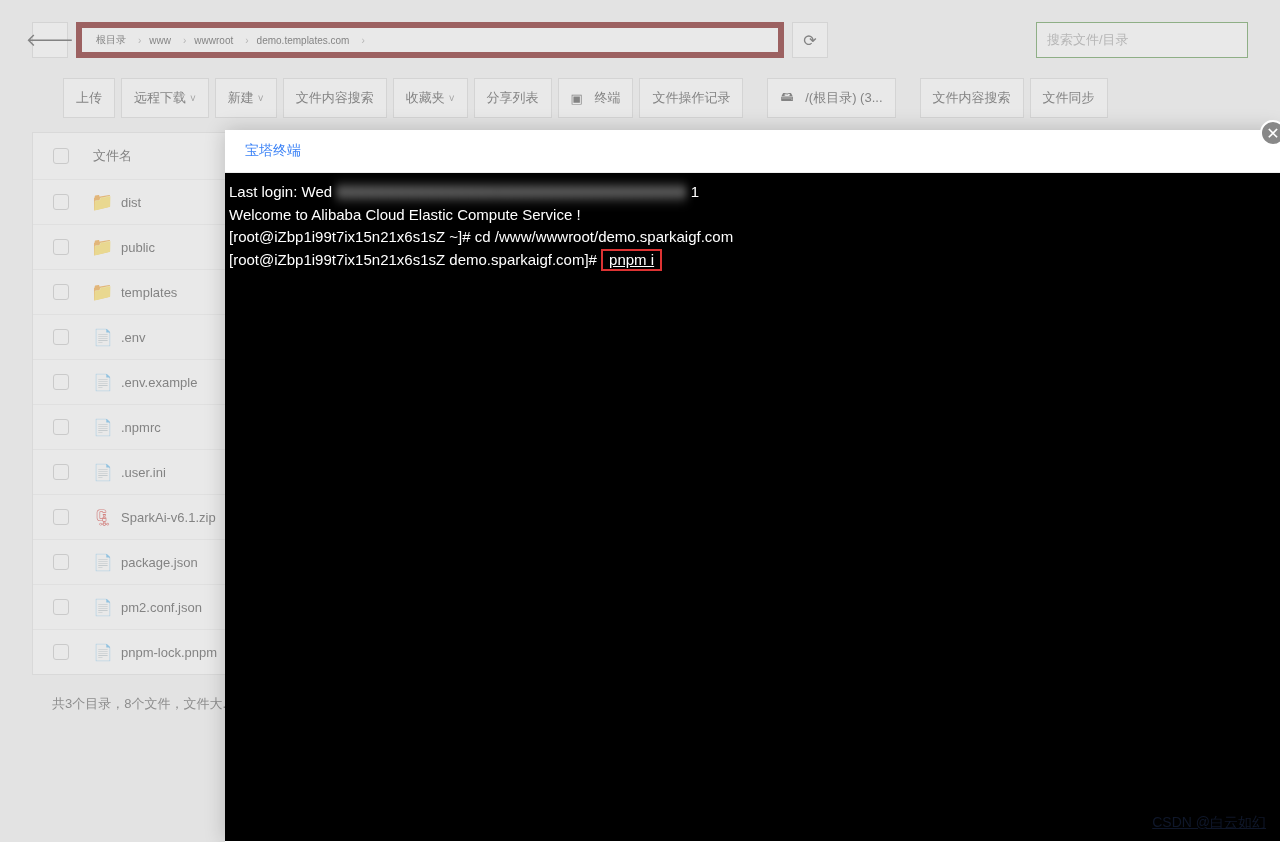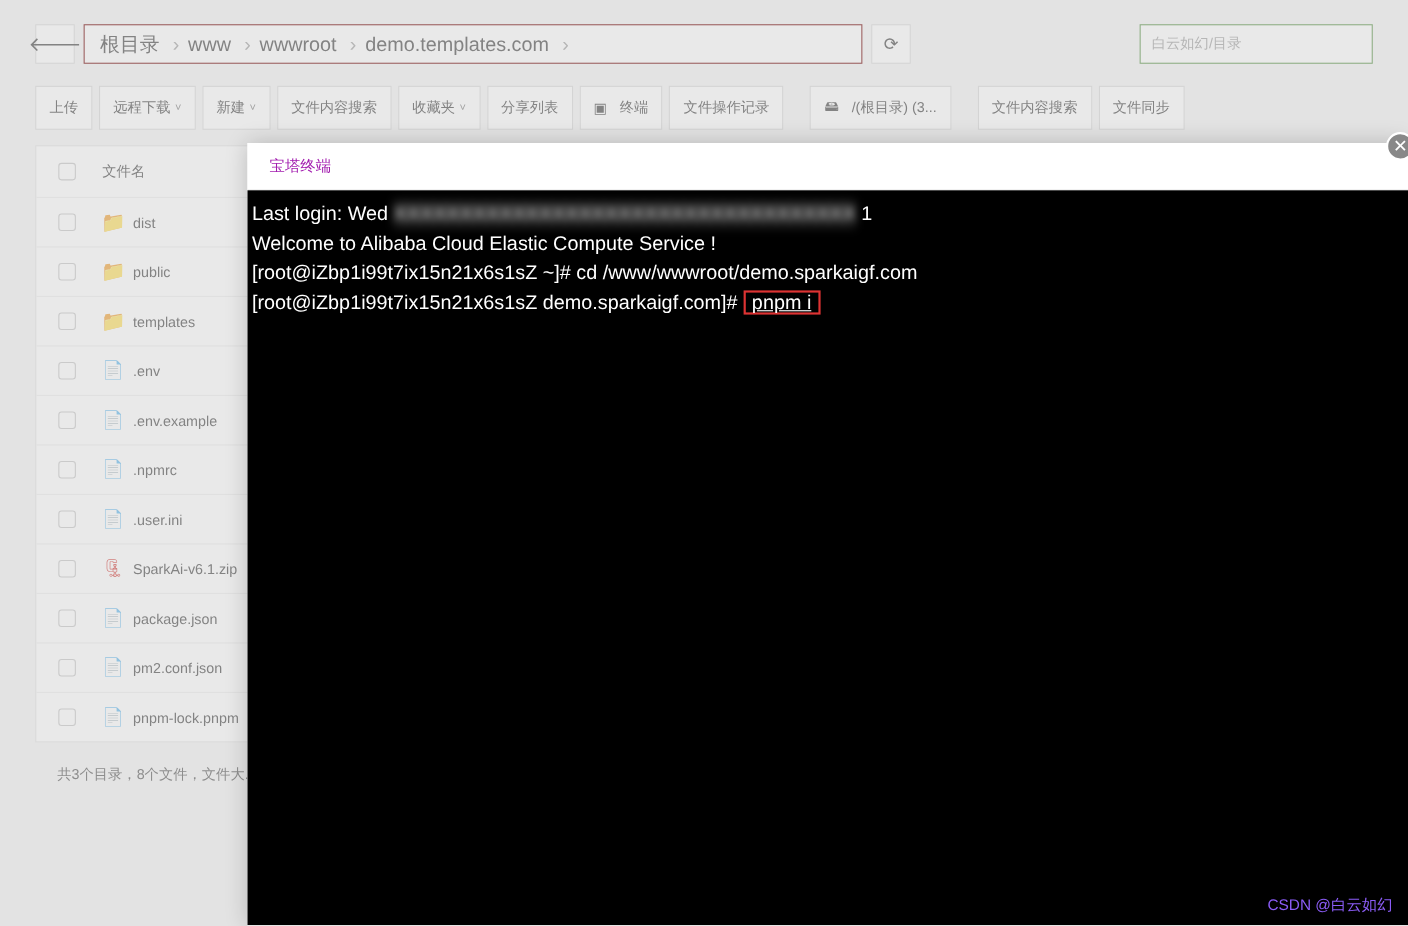--- a/index.html
+++ b/index.html
@@ -37,26 +37,26 @@
       display: flex;
       align-items: center;
       justify-content: center;
       cursor: pointer;
       font-size: 18px;
       color: #555;
     }
     .breadcrumb-path {
       flex: 0 0 708px;
       height: 36px;
-      border: 1px solid #7f1d1d;
+      border: 6px solid #7f1d1d;
       background: #fff;
       display: flex;
       align-items: center;
       padding: 0 14px;
-      font-size: 18px;
+      font-size: 10px;
       color: #555;
       text-align: right;
     }
     .breadcrumb-path span.crumb {
       margin-right: 4px;
     }
     .breadcrumb-path span.sep {
       color: #aaa;
       margin: 0 8px;
     }
@@ -82,20 +82,21 @@
       margin-left: 200px;
       display: flex;
       align-items: center;
       color: #aaa;
     }
     .toolbar {
       display: flex;
       gap: 6px;
       margin-bottom: 14px;
       font-size: 13px;
+      margin-left: 31px;
     }
     .tool-btn {
       border: 1px solid #ddd;
       background: #fff;
       padding: 8px 12px;
       color: #555;
       display: flex;
       align-items: center;
       gap: 4px;
       cursor: pointer;
@@ -168,21 +169,21 @@
       left: 225px;
       right: 0;
       bottom: 0;
       background: #fff;
       box-shadow: 0 0 20px rgba(0,0,0,0.2);
     }
     .modal-header {
       background: #fff;
       padding: 12px 20px;
       font-size: 14px;
-      color: #a21caf;
+      color: #3b82f6;
       border-bottom: 1px solid #eee;
     }
     .modal-close {
       position: absolute;
       top: -10px;
       right: -6px;
       width: 26px;
       height: 26px;
       border-radius: 50%;
       background: #888;
@@ -191,21 +192,21 @@
       align-items: center;
       justify-content: center;
       font-size: 16px;
       cursor: pointer;
       border: 2px solid #fff;
     }
     .terminal {
       background: #000;
       color: #fff;
       font-family: "Courier New", Consolas, monospace;
-      font-size: 18px;
+      font-size: 15px;
       line-height: 1.5;
       padding: 8px 4px;
       height: calc(100% - 44px);
       white-space: pre;
       overflow: hidden;
     }
     .term-line {
       display: block;
     }
     .blur {
@@ -218,22 +219,23 @@
       padding: 0 6px;
       display: inline-block;
       line-height: 18px;
       text-decoration: underline;
     }
     .watermark {
       position: absolute;
       bottom: 10px;
       right: 14px;
       font-size: 14px;
-      color: #8b5cf6;
+      color: #0f172a;
       font-family: sans-serif;
+      text-decoration: underline;
     }
   </style>
 </head>
 <body>
 
 <div class="background-layer">
   <div class="breadcrumb-bar">
     <div class="back-btn">🡐</div>
     <div class="breadcrumb-path">
       <span class="crumb">根目录</span>
@@ -242,21 +244,21 @@
       <span class="sep">›</span>
       <span class="crumb">wwwroot</span>
       <span class="sep">›</span>
       <span class="crumb">demo.templates.com</span>
       <span class="sep">›</span>
     </div>
     <div class="refresh-btn">
       <span>⟳</span>
     </div>
     <div class="search-box">
-      <span>白云如幻/目录</span>
+      <span>搜索文件/目录</span>
     </div>
   </div>
 
   <div class="toolbar">
     <div class="tool-btn">
         <span>上传</span>
       </div>
     <div class="tool-btn">
         <span>远程下载</span>
         <span class="chev">˅</span>

